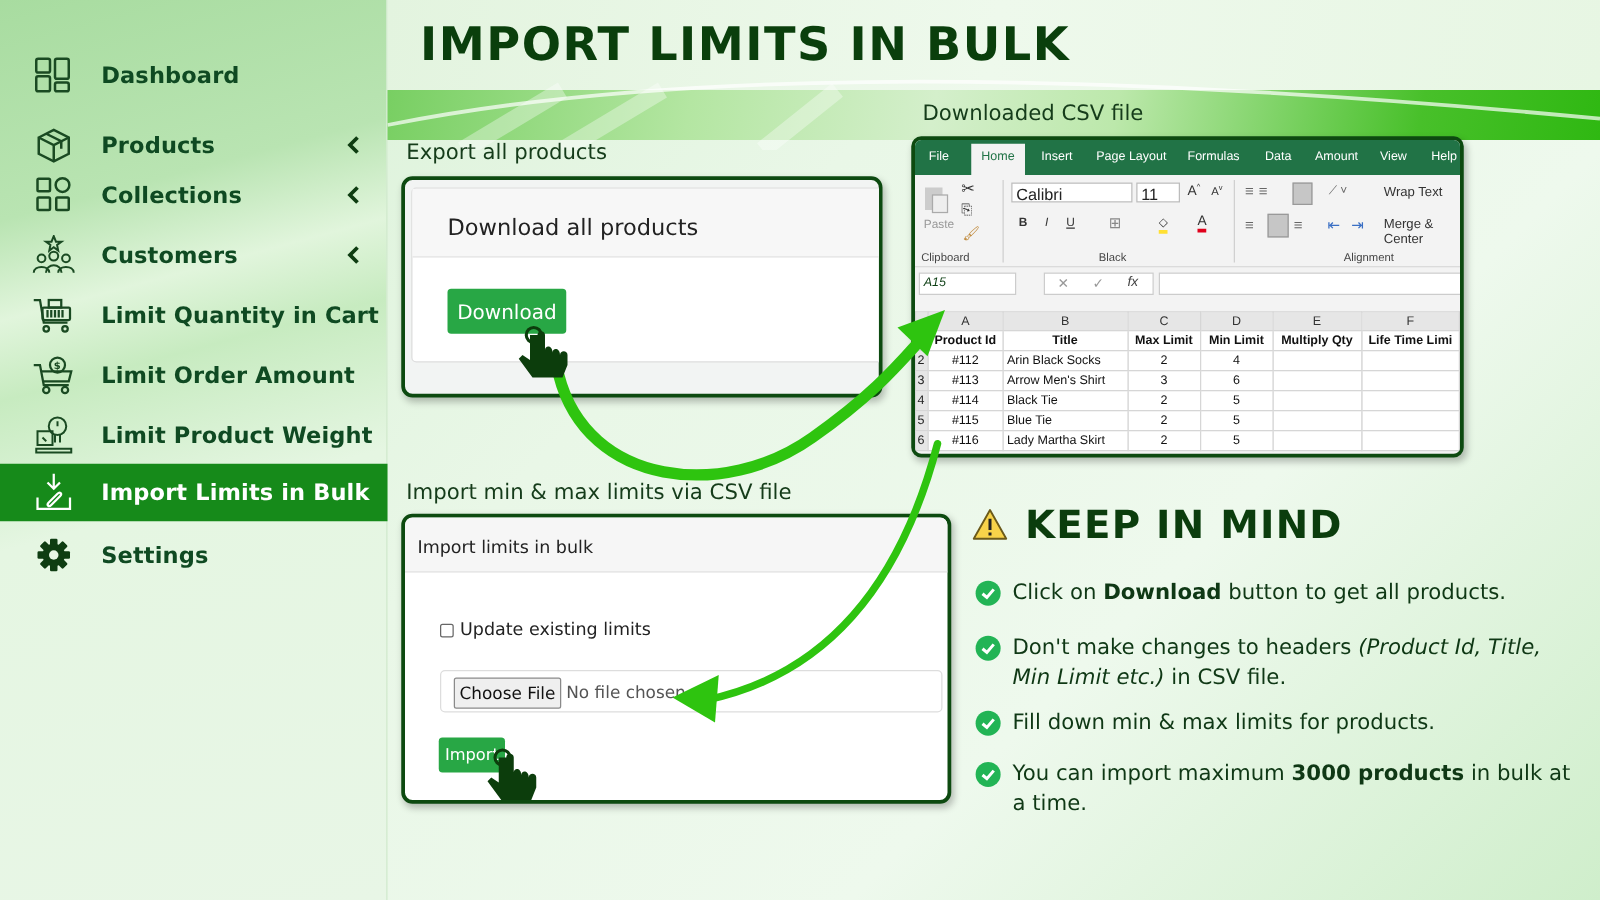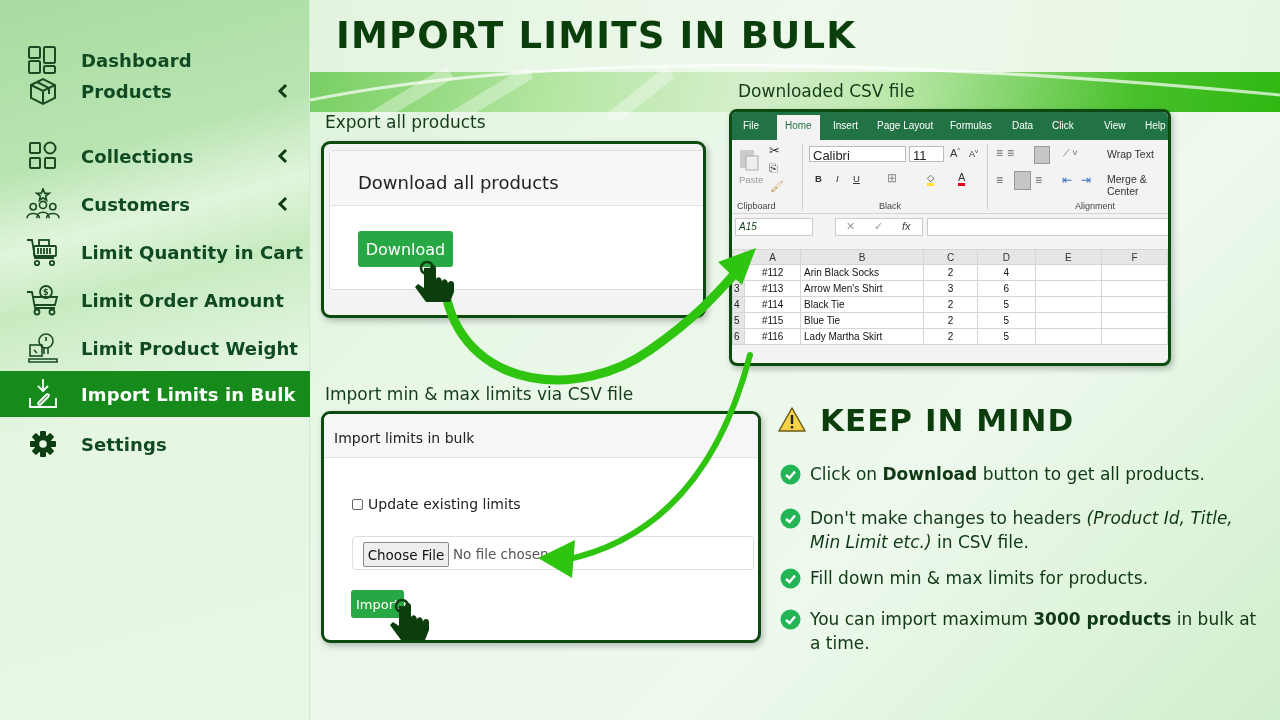--- a/index.html
+++ b/index.html
@@ -139,21 +139,21 @@
 <div class="sidebar">
   <div class="side-item" style="top:37px">
     <svg class="ico" viewBox="0 0 34 32" fill="none" stroke="#1a4a22" stroke-width="2">
         <rect x="3" y="3" width="11" height="11" rx="1.5"></rect>
         <rect x="18" y="3" width="11" height="16" rx="1.5"></rect>
         <rect x="3" y="17" width="11" height="12" rx="1.5"></rect>
         <rect x="18" y="22" width="11" height="7" rx="1.5"></rect>
       </svg>
     <span class="lbl">Dashboard</span>
   </div>
-  <div class="side-item" style="top:68px">
+  <div class="side-item" style="top:93px">
     <svg class="ico" viewBox="0 0 34 32" fill="none" stroke="#1a4a22" stroke-width="2">
         <path d="M5 10 L17 4 L29 10 L29 23 L17 29 L5 23 Z"></path>
         <path d="M5 10 L17 16 L29 10 M17 16 L17 29"></path>
         <path d="M11 7 L23 13 L23 19"></path>
       </svg>
     <span class="lbl">Products</span>
     <svg class="chev" viewBox="0 0 14 18">
         <path d="M10 3 L4 9 L10 15" stroke="#0f3d12" stroke-width="3" fill="none"></path>
       </svg>
   </div>
@@ -256,21 +256,21 @@
 
 <div class="caption caption-csv">Downloaded CSV file</div>
 <div class="excel">
   <div class="ribbon-tabs">
     <span class="rtab" style="left:11px">File</span>
     <span class="rtab active" style="left:45px">Home</span>
     <span class="rtab" style="left:101px">Insert</span>
     <span class="rtab" style="left:145px">Page Layout</span>
     <span class="rtab" style="left:218px">Formulas</span>
     <span class="rtab" style="left:280px">Data</span>
-    <span class="rtab" style="left:320px">Click</span>
+    <span class="rtab" style="left:320px">Amount</span>
     <span class="rtab" style="left:372px">View</span>
     <span class="rtab" style="left:413px">Help</span>
     <svg style="position:absolute;left:456px;top:7px;width:10px;height:14px" viewBox="0 0 10 14">
         <path d="M5 1 C1 1 0 5 2 8 L3 10 L7 10 L8 8 C10 5 9 1 5 1 Z M3 12 L7 12" stroke="#fff" fill="none" stroke-width="1"></path>
       </svg>
     <span class="rtab" style="left:477px">Tell me what y</span>
   </div>
   <div class="ribbon">
     <svg style="position:absolute;left:6px;top:6px;width:22px;height:26px" viewBox="0 0 22 26">
         <rect x="2" y="4" width="14" height="18" fill="#ccc"></rect>
@@ -323,20 +323,29 @@
     <tbody>
         <tr class="col-hdr">
       <td class="rn"></td>
       <td style="width:68px">A</td>
       <td style="width:140px">B</td>
       <td style="width:72px">C</td>
       <td style="width:77px">D</td>
       <td style="width:90px">E</td>
       <td style="width:90px">F</td>
     </tr>
+    <tr class="hdr-row">
+      <td class="rn"></td>
+      <td class="c">Product Id</td>
+      <td class="c">Title</td>
+      <td class="c">Max Limit</td>
+      <td class="c">Min Limit</td>
+      <td class="c">Multiply Qty</td>
+      <td class="c">Life Time Limi</td>
+    </tr>
     <tr>
       <td class="rn">2</td>
       <td class="c">#112</td>
       <td>Arin Black Socks</td>
       <td class="c">2</td>
       <td class="c">4</td>
       <td></td>
       <td></td>
     </tr>
     <tr>

